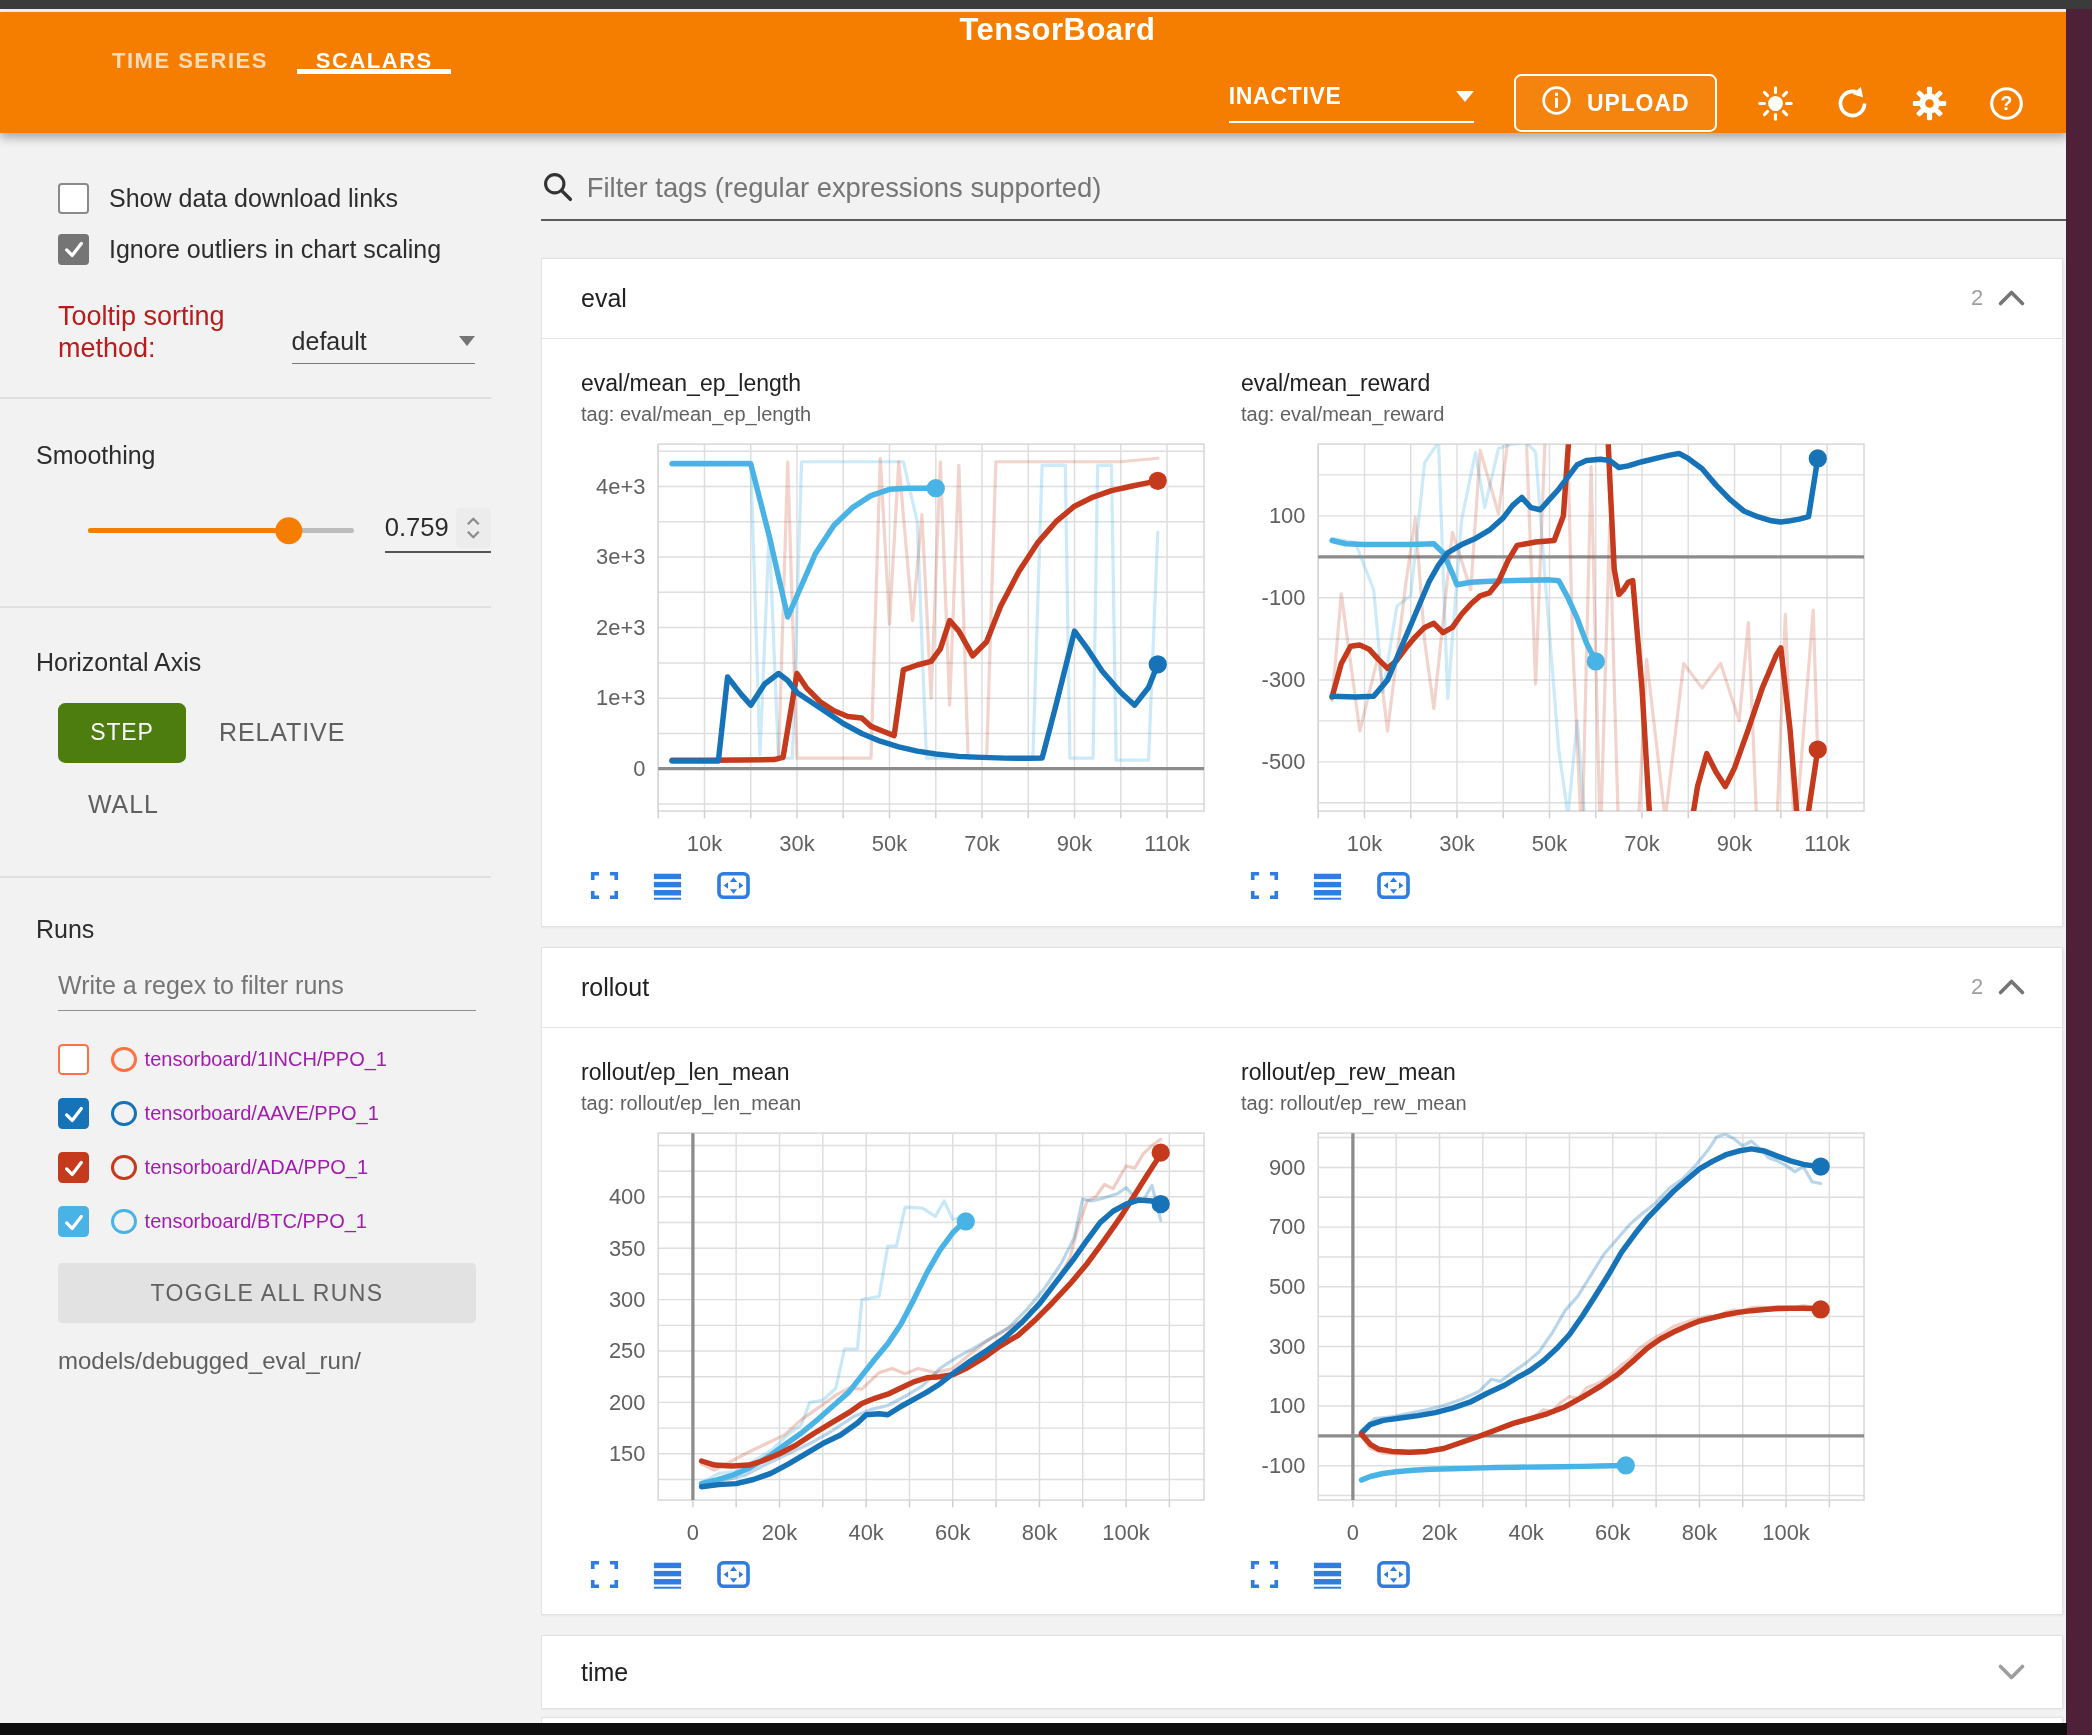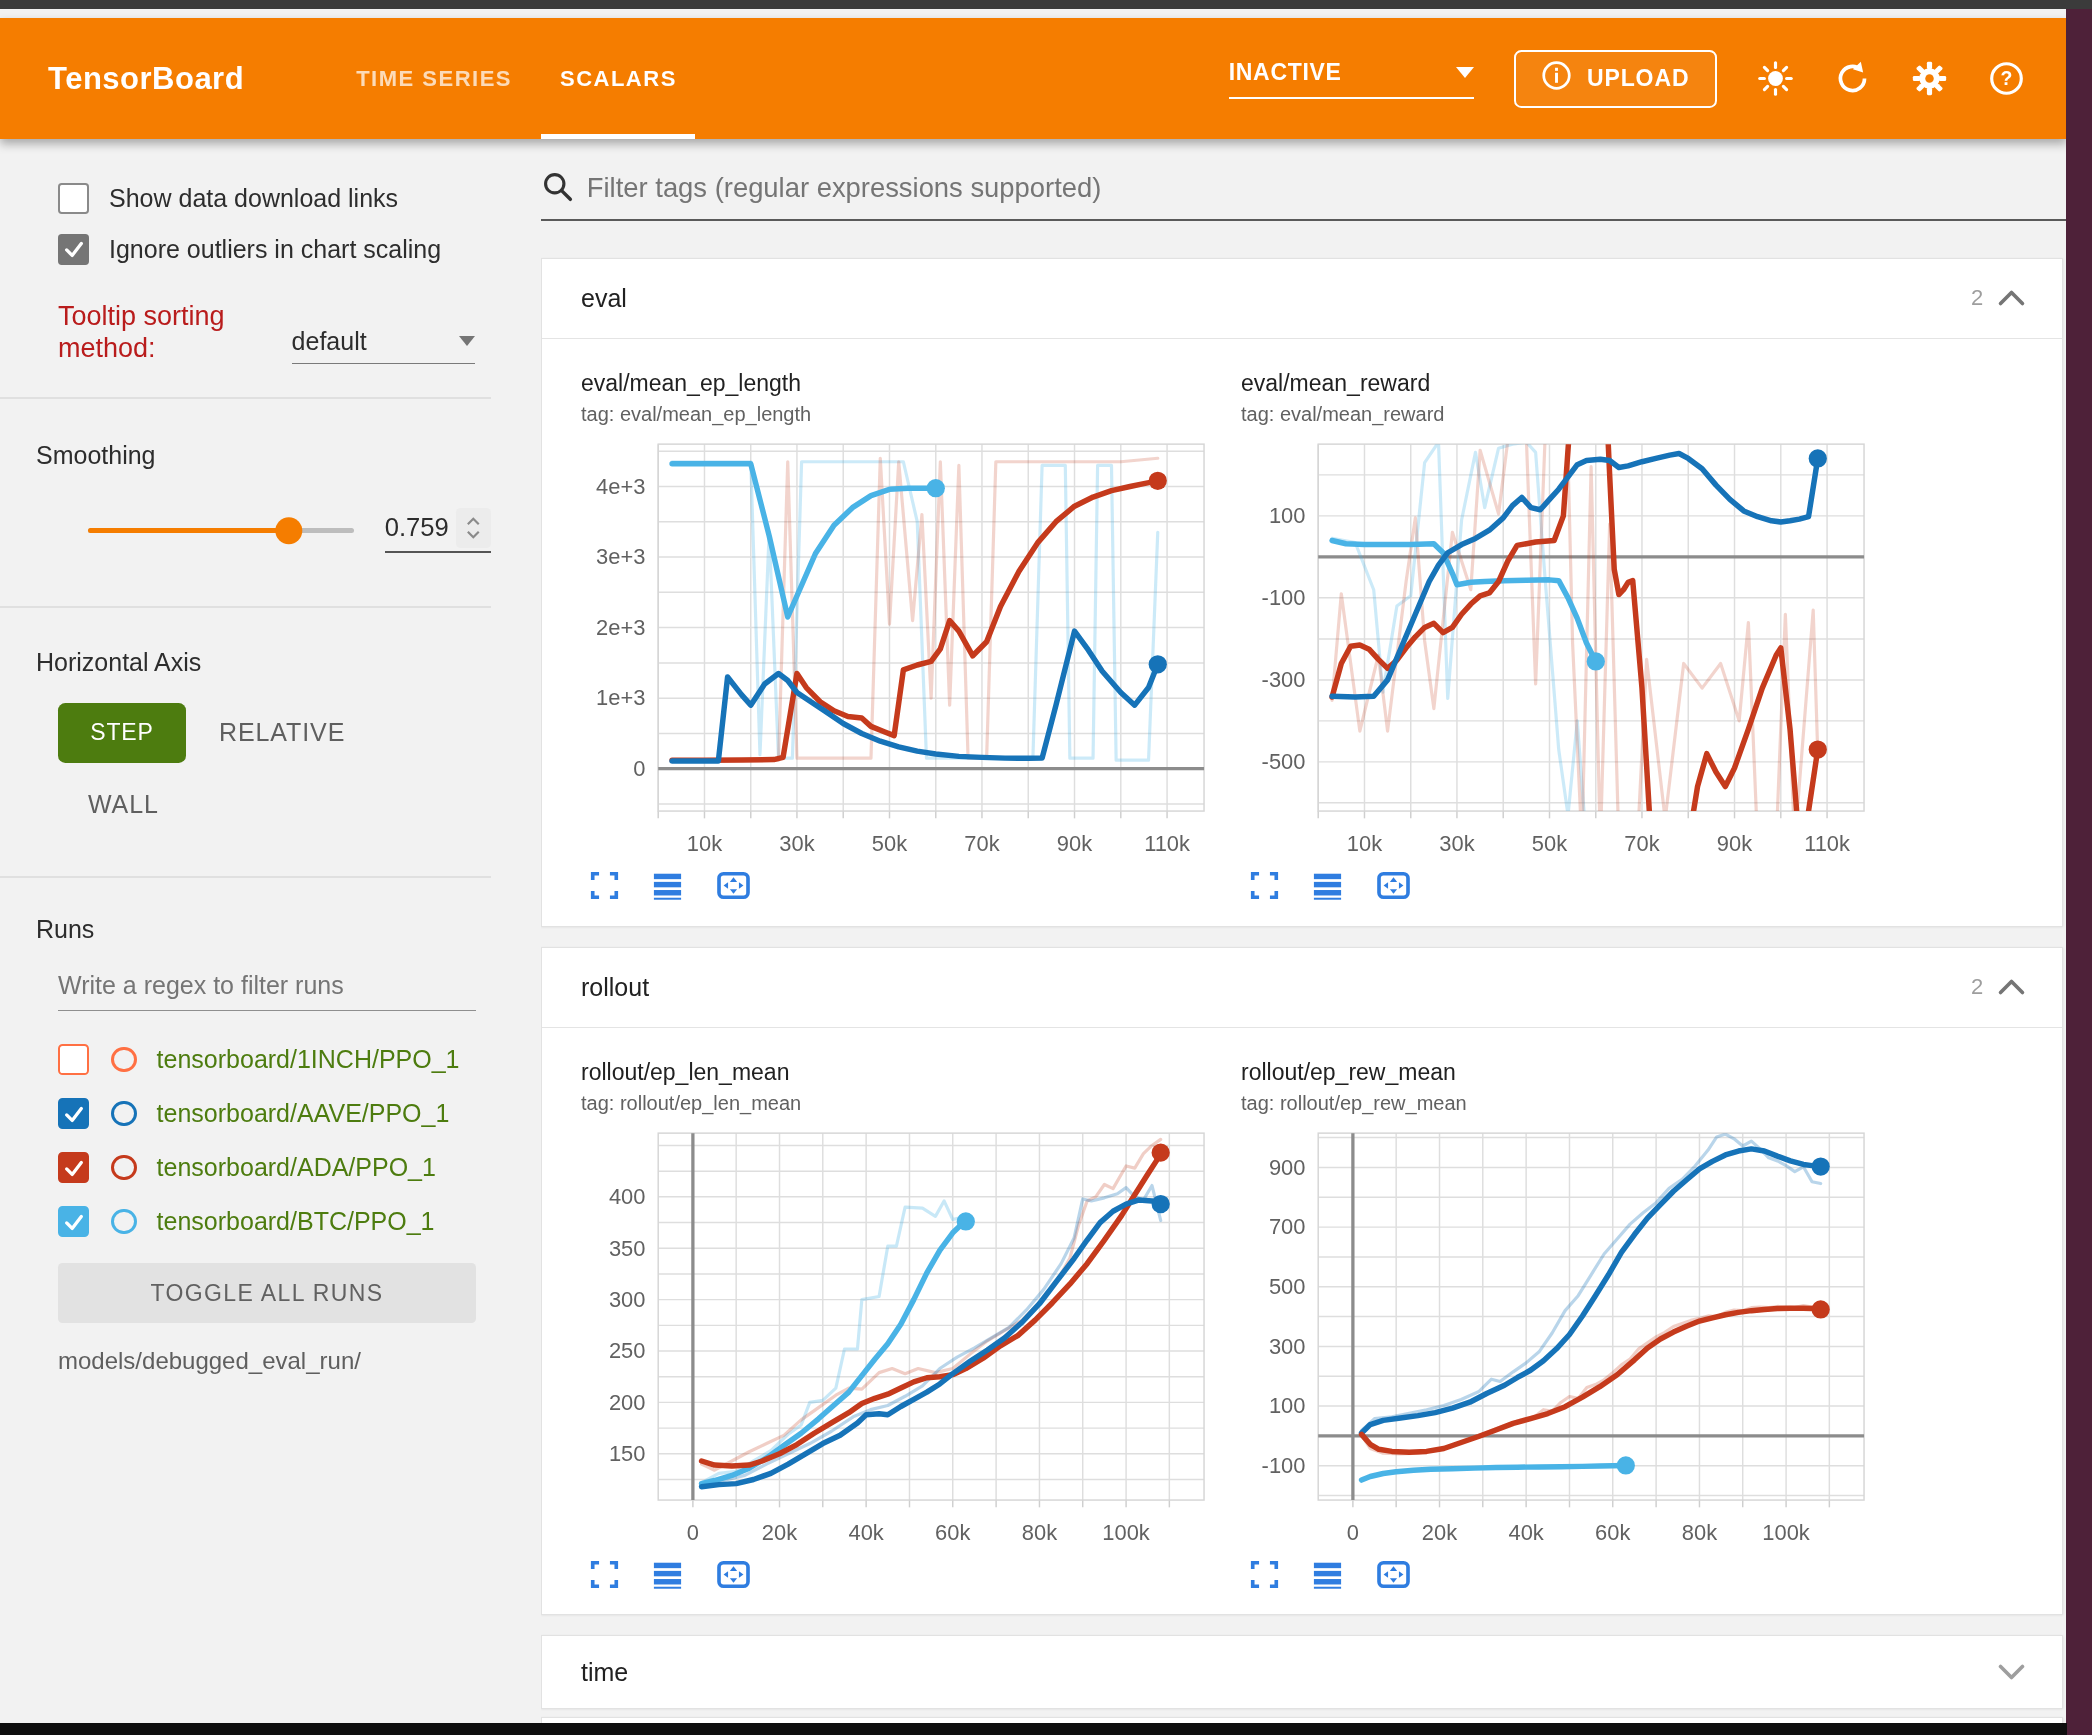--- a/index.html
+++ b/index.html
@@ -5,22 +5,22 @@
   * { margin:0; padding:0; box-sizing:border-box; }
   html,body { width:2092px; height:1735px; overflow:hidden; }
   body { font-family:"Liberation Sans", sans-serif; background:#f2f2f2; position:relative; }
 
   
   #top-strip { position:absolute; top:0; left:0; width:2092px; height:9.1px; background:#3b3b3b; z-index:60; }
   #bottom-strip { position:absolute; bottom:0; left:0; width:2067px; height:12px; background:#0e0e0e; z-index:55; }
   #scrollbar { position:absolute; top:9.1px; right:0; width:25.6px; height:1726px; background:#4e2139; z-index:50; }
 
   
-  .appbar { position:absolute; top:18px; left:0; width:2067px; height:121px; background:#f57d00;
-            display:flex; align-items:stretch; z-index:40; box-shadow:0 4.6px 9.1px rgba(0,0,0,.30); }
+  .appbar { position:absolute; top:12px; left:0; width:2067px; height:121px; background:#f57d00;
+            display:flex; align-items:stretch; z-index:40; box-shadow:0 4.6px 9.1px rgba(0,0,0,.30);flex-direction:column; }
   .appbar-title { color:#fff; font-size:31px; font-weight:700; align-self:center; margin-left:48px; letter-spacing:0.5px; }
   .tabs { display:flex; margin-left:88px; }
   .tab { display:flex; align-items:center; padding:0 24px; color:rgba(255,255,255,.72); font-size:22px;
          font-weight:700; letter-spacing:1.5px; position:relative; cursor:pointer; }
   .tab.active { color:#fff; }
   .tab.active::after { content:""; position:absolute; left:5.5px; right:5.5px; bottom:0; height:4.6px; background:#fff; }
   .appbar-right { margin-left:auto; display:flex; align-items:center; gap:40px; padding-right:42px; }
   .status-dd { width:245px; border-bottom:2.7px solid #fff; padding-bottom:11px; display:flex; align-items:center; color:#fff;
                font-size:23px; font-weight:700; letter-spacing:0.7px; cursor:pointer; }
   .status-dd .caret { margin-left:auto; width:0; height:0; border-left:9.1px solid transparent; border-right:9.1px solid transparent; border-top:11px solid #fff; }
@@ -60,21 +60,21 @@
   .chip-plain { font-size:25px; color:#5f5f5f; letter-spacing:0.9px; cursor:pointer; }
   .wall-row { margin-top:27.4px; padding-left:88px; }
   .runs-filter { margin-top:27.4px; margin-left:58px; width:418px; border-bottom:1.8px solid #8f8f8f; padding-bottom:9.1px; }
   .runs-filter span { font-size:25px; color:#757575; }
   .run-row { display:flex; align-items:center; height:54px; cursor:pointer; white-space:nowrap; }
   .run-cb { flex:0 0 31px; width:31px; height:31px; border:2.7px solid #999; border-radius:4.6px; background:#fff;
             display:flex; align-items:center; justify-content:center; }
   .run-cb svg { visibility:hidden; }
   .run-cb.on svg { visibility:visible; }
   .run-circle { width:25.6px; height:25.6px; border-radius:50%; border:3.7px solid #999; margin-left:22px; background:transparent; }
-  .run-label { margin-left:20px; font-size:25px; color:#4d7c0f; }
+  .run-label { margin-left:8px; font-size:20px; color:#a21caf; }
   .toggle-btn { margin-top:14.6px; margin-left:58px; width:418px; height:60px; background:#e2e2e2; border-radius:4.6px;
                 display:flex; align-items:center; justify-content:center; font-size:23px; color:#616161; letter-spacing:1.4px; cursor:pointer; }
   .models-note { margin-top:24px; font-size:24px; color:#5f5f5f; }
 
   
   #main { position:absolute; top:130px; left:541px; width:1526px; bottom:0; overflow:hidden; }
   .search-row { margin-top:40px; display:flex; align-items:center; border-bottom:2.7px solid #5a5a5a; padding-bottom:12.8px; width:1526px; }
   .search-row .ph { font-size:27.4px; color:#757575; margin-left:12.8px; }
   .card { background:#fff; border:0.9px solid #e2e2e2; box-shadow:0 0.9px 2.7px rgba(0,0,0,.10); width:1522px; }
   .card.eval { margin-top:37px; }

